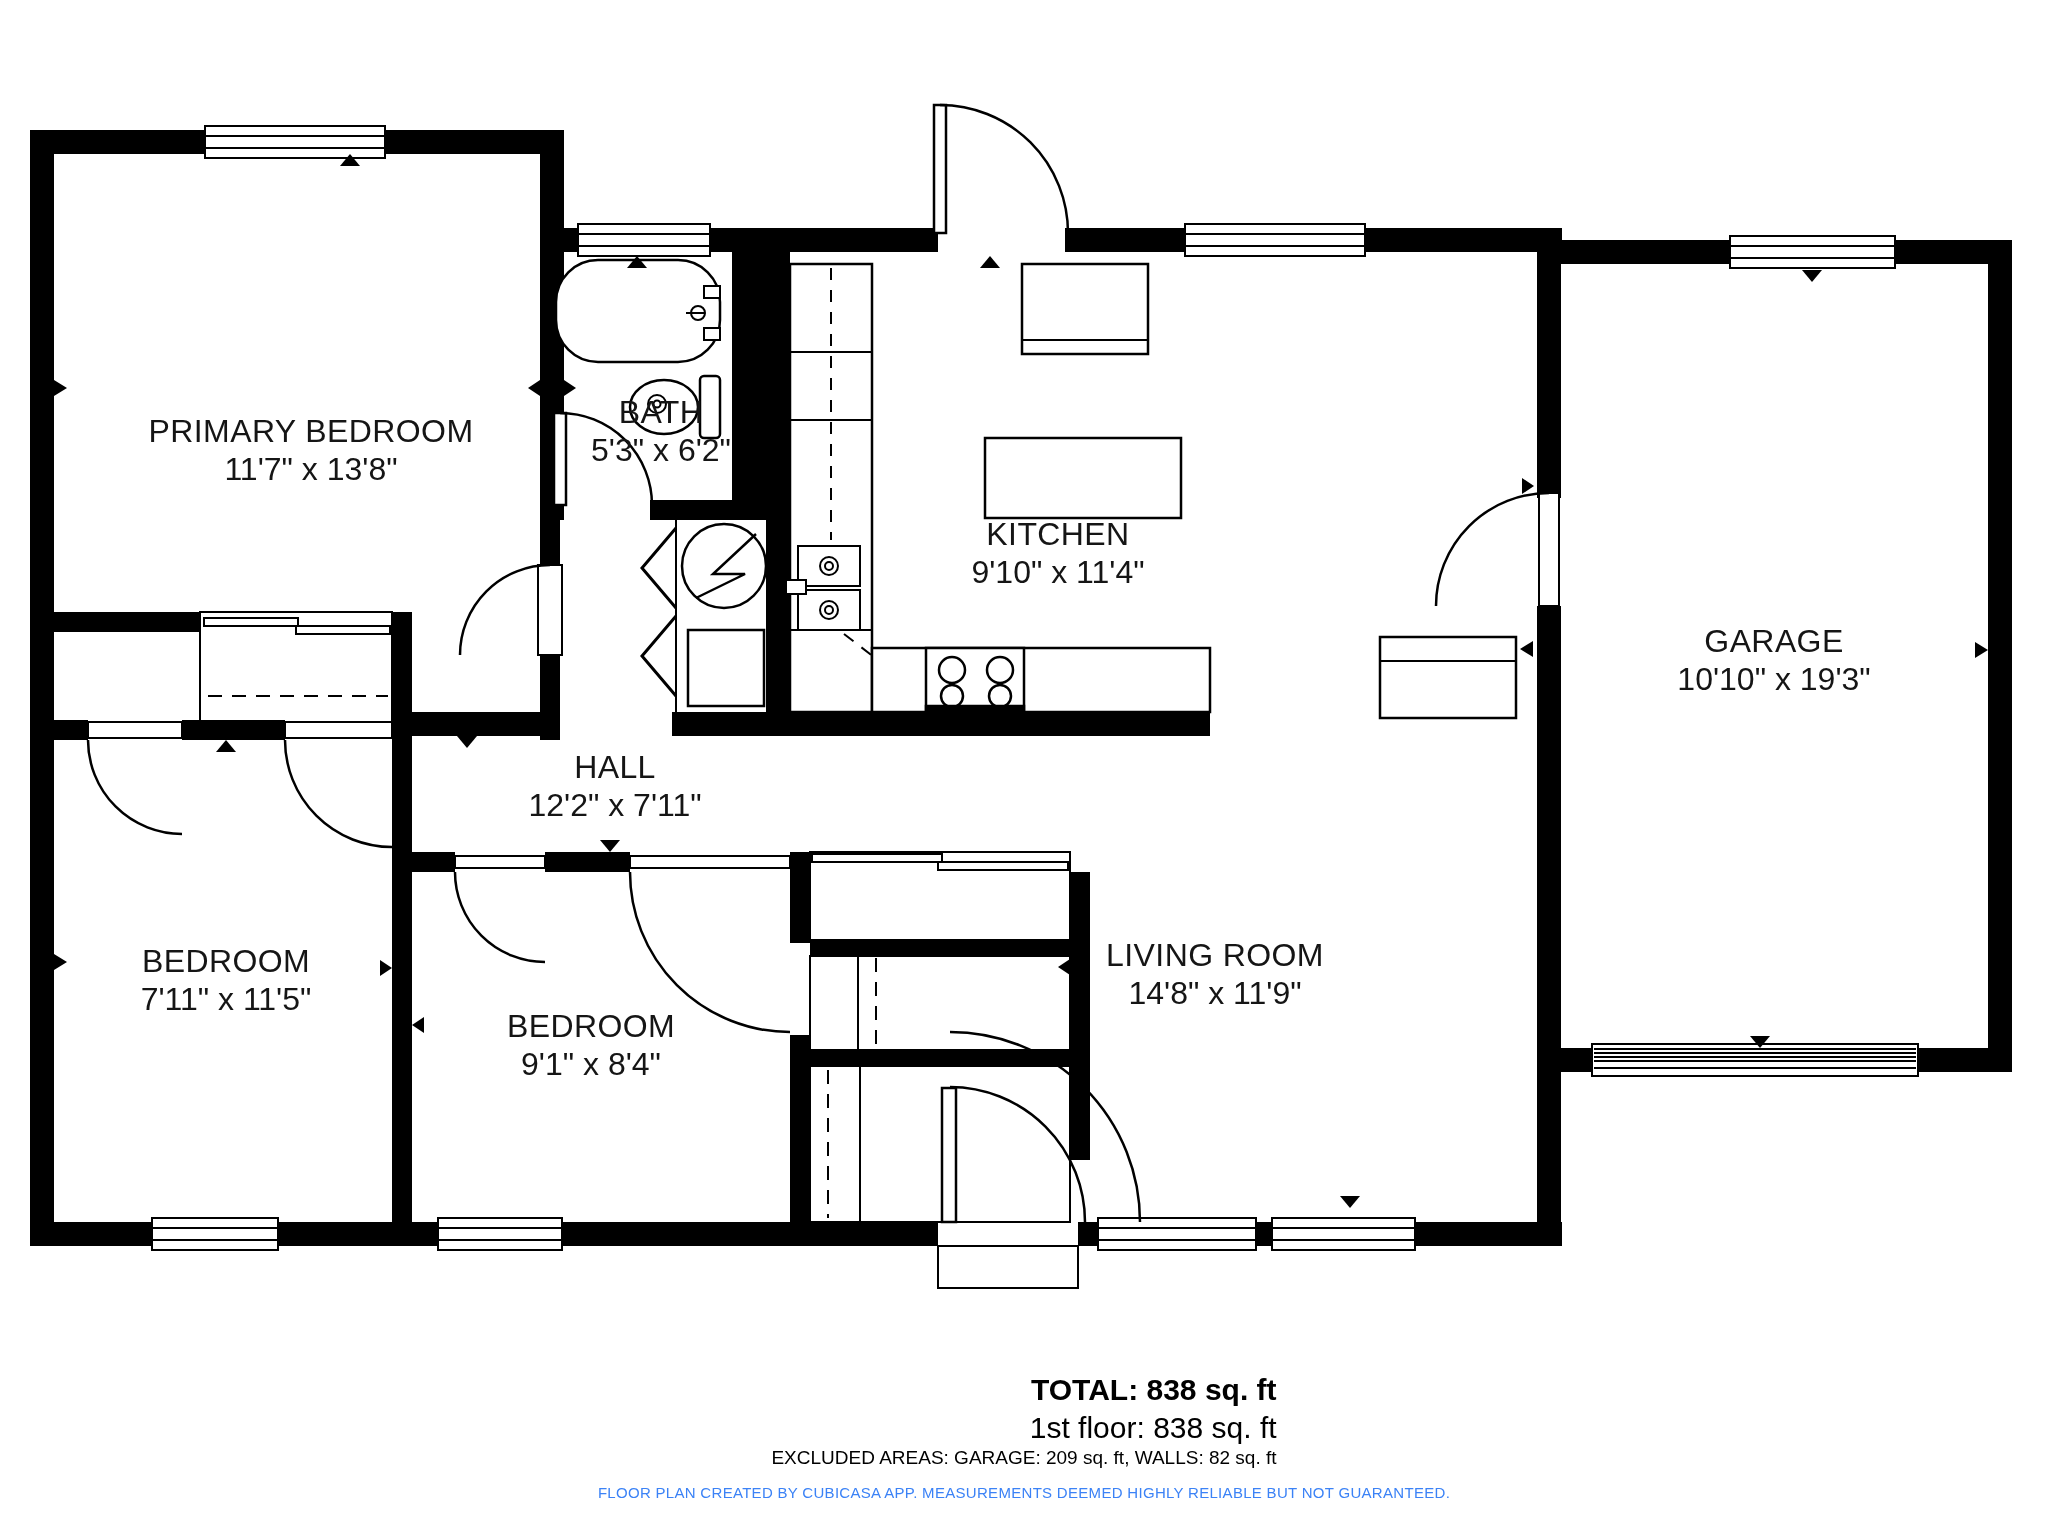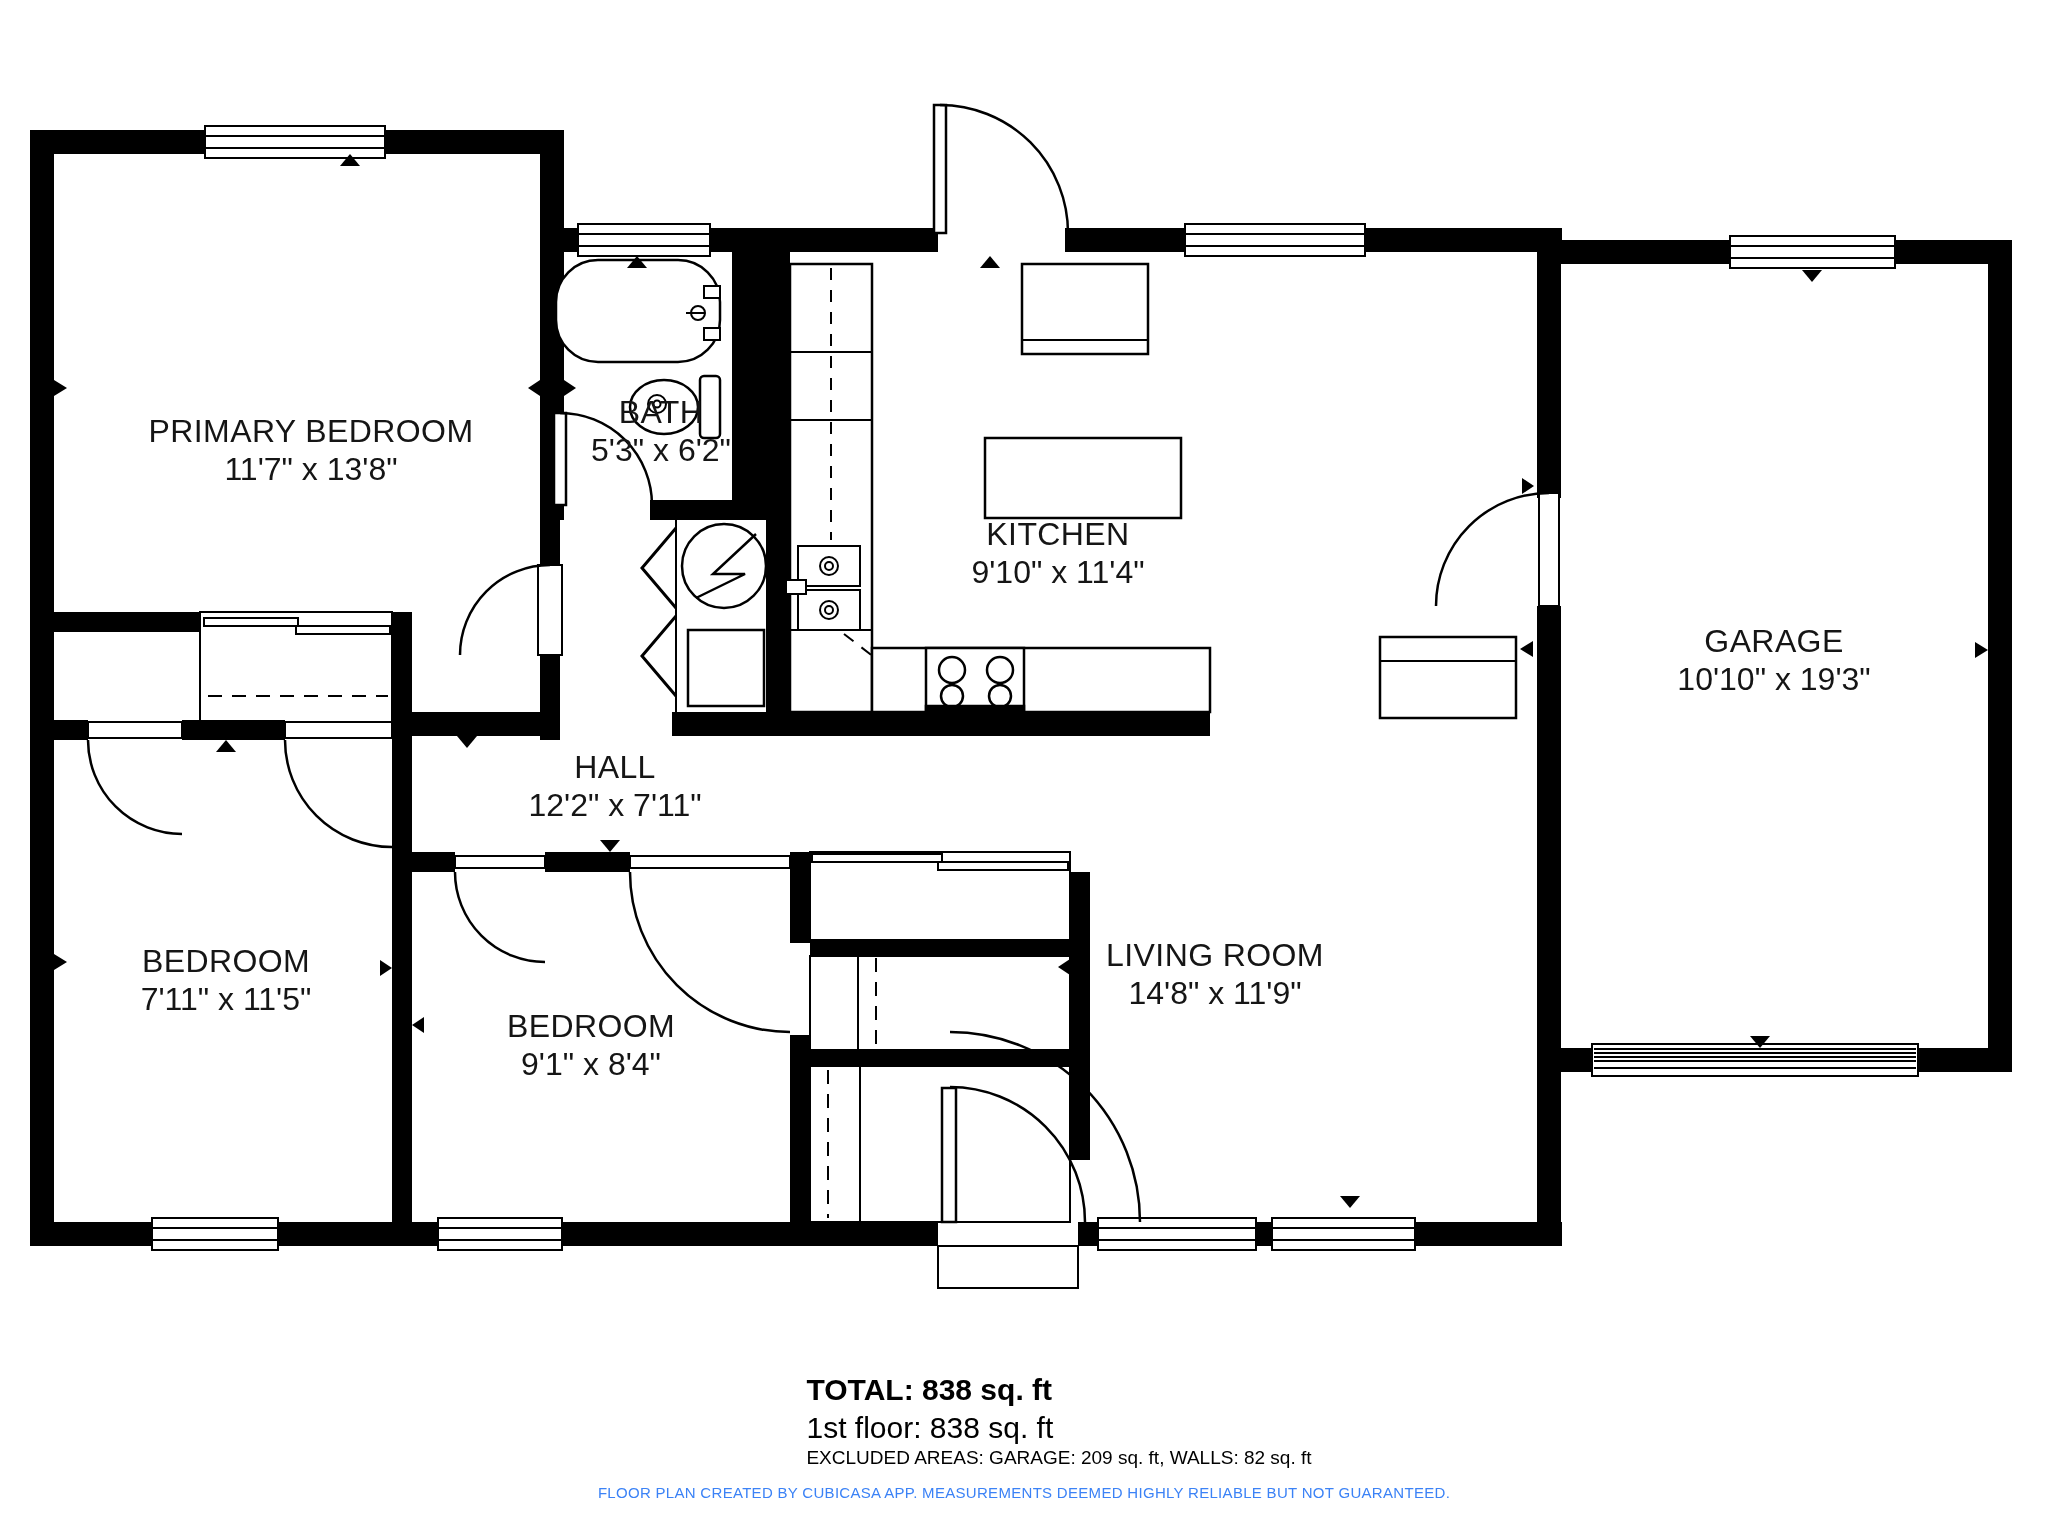--- a/index.html
+++ b/index.html
@@ -9,21 +9,21 @@
   }
   .plan-svg { position:absolute; left:0; top:0; }
   .room-label {
     position:absolute; transform:translate(-50%,-50%);
     text-align:center; color:#151515; white-space:nowrap; line-height:1.18;
   }
   .room-label .rn { font-size:32px; letter-spacing:0.4px; }
   .room-label .rd { font-size:32px; }
   .summary {
     position:absolute; left:1024px; top:1371px; transform:translateX(-50%);
-    text-align:left; color:#000; white-space:nowrap; line-height:1.25;margin-left:35px;
+    text-align:right; color:#000; white-space:nowrap; line-height:1.25;
   }
   .summary .total { font-size:30px; font-weight:bold; }
   .summary .floor { font-size:30px; }
   .summary .excl  { font-size:19px; }
   .footnote {
     position:absolute; left:1024px; top:1484px; transform:translateX(-50%);
     font-size:15px; letter-spacing:0.3px; color:#3b82f6; white-space:nowrap;
   }
 </style>
 </head>

